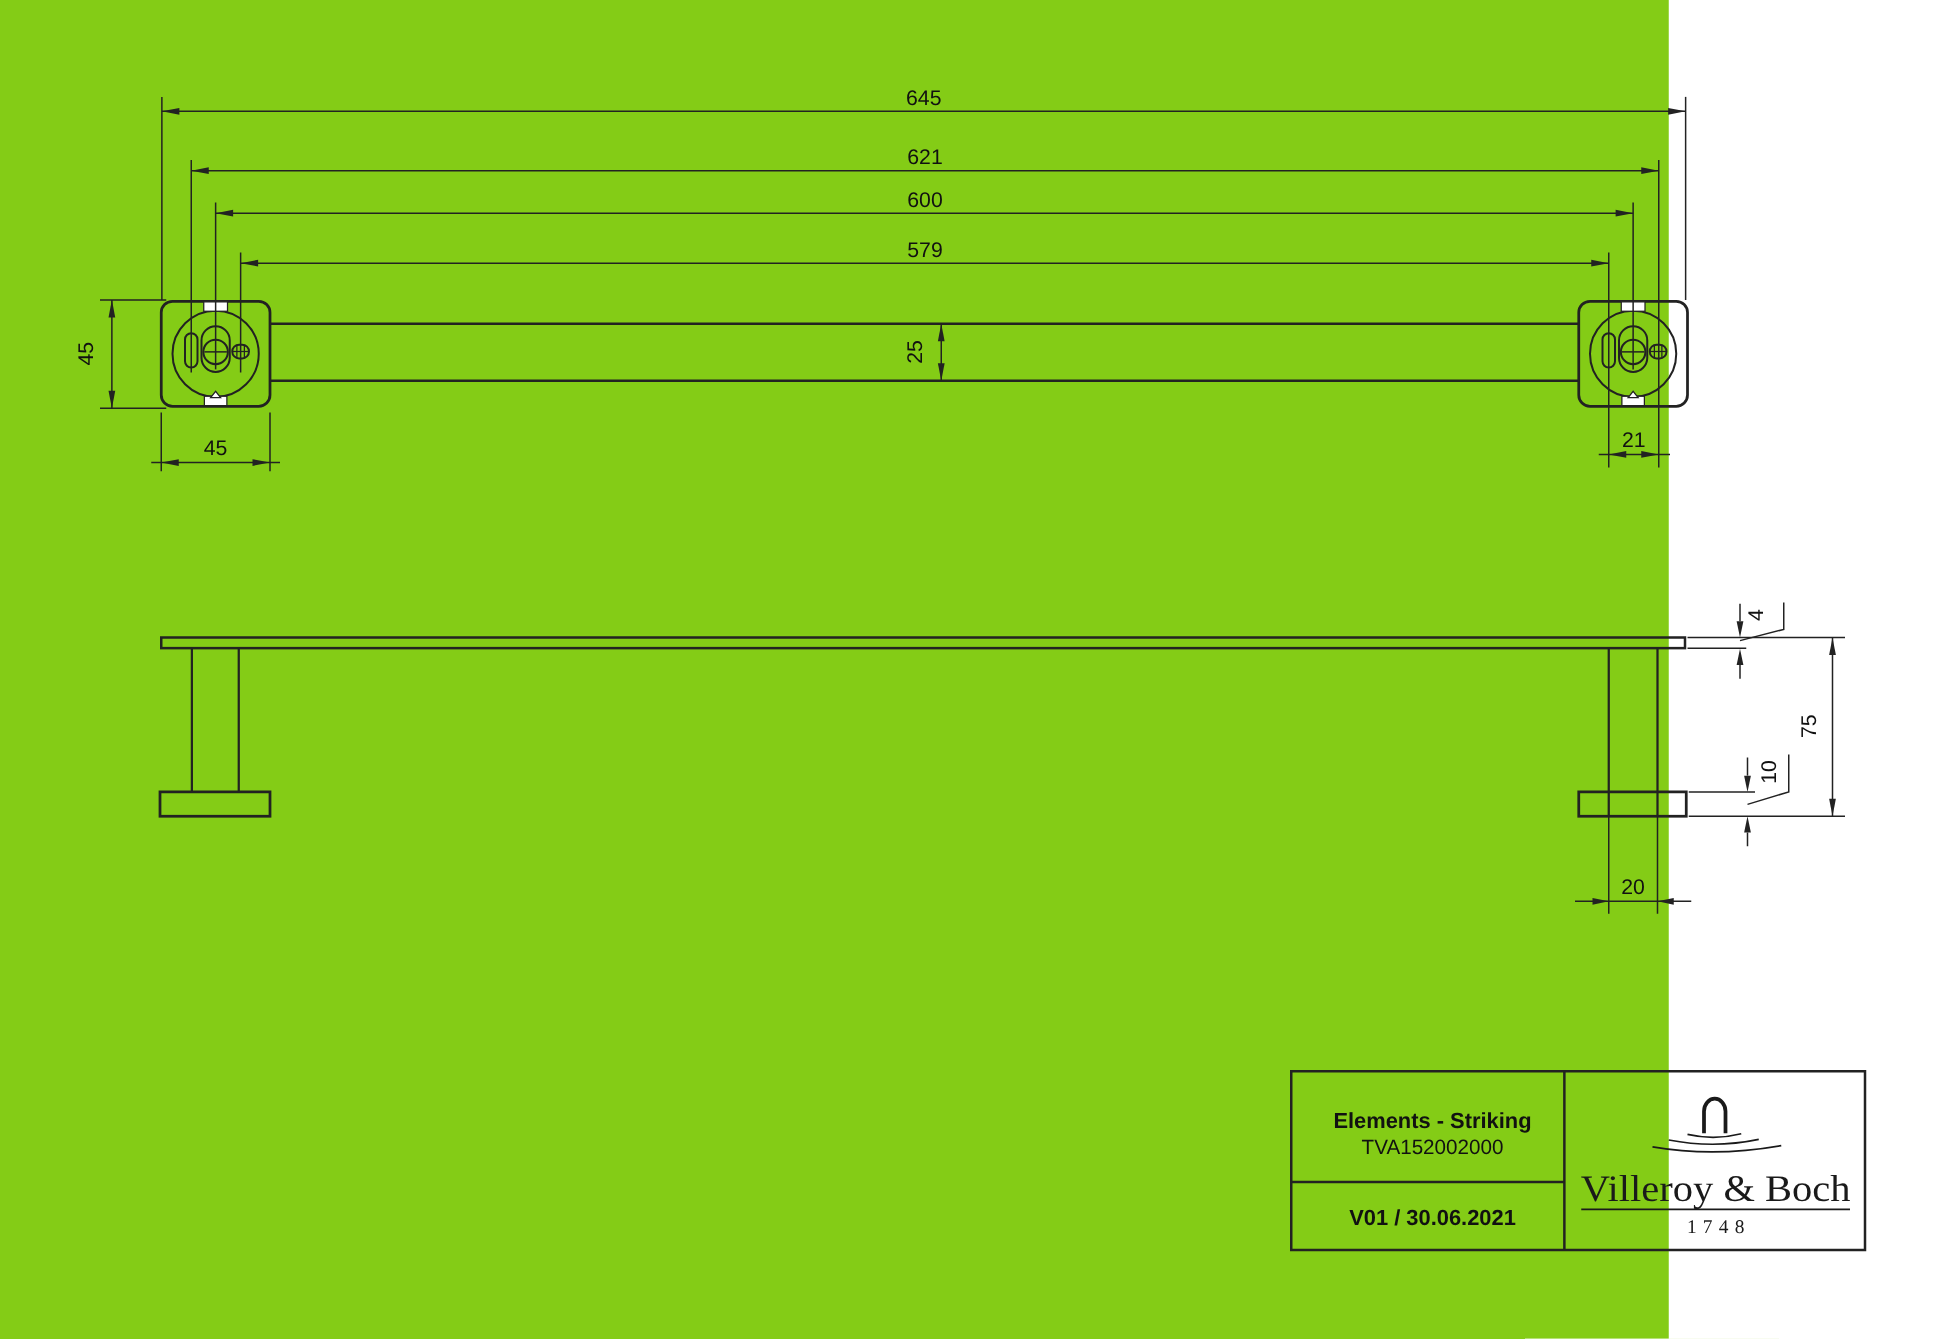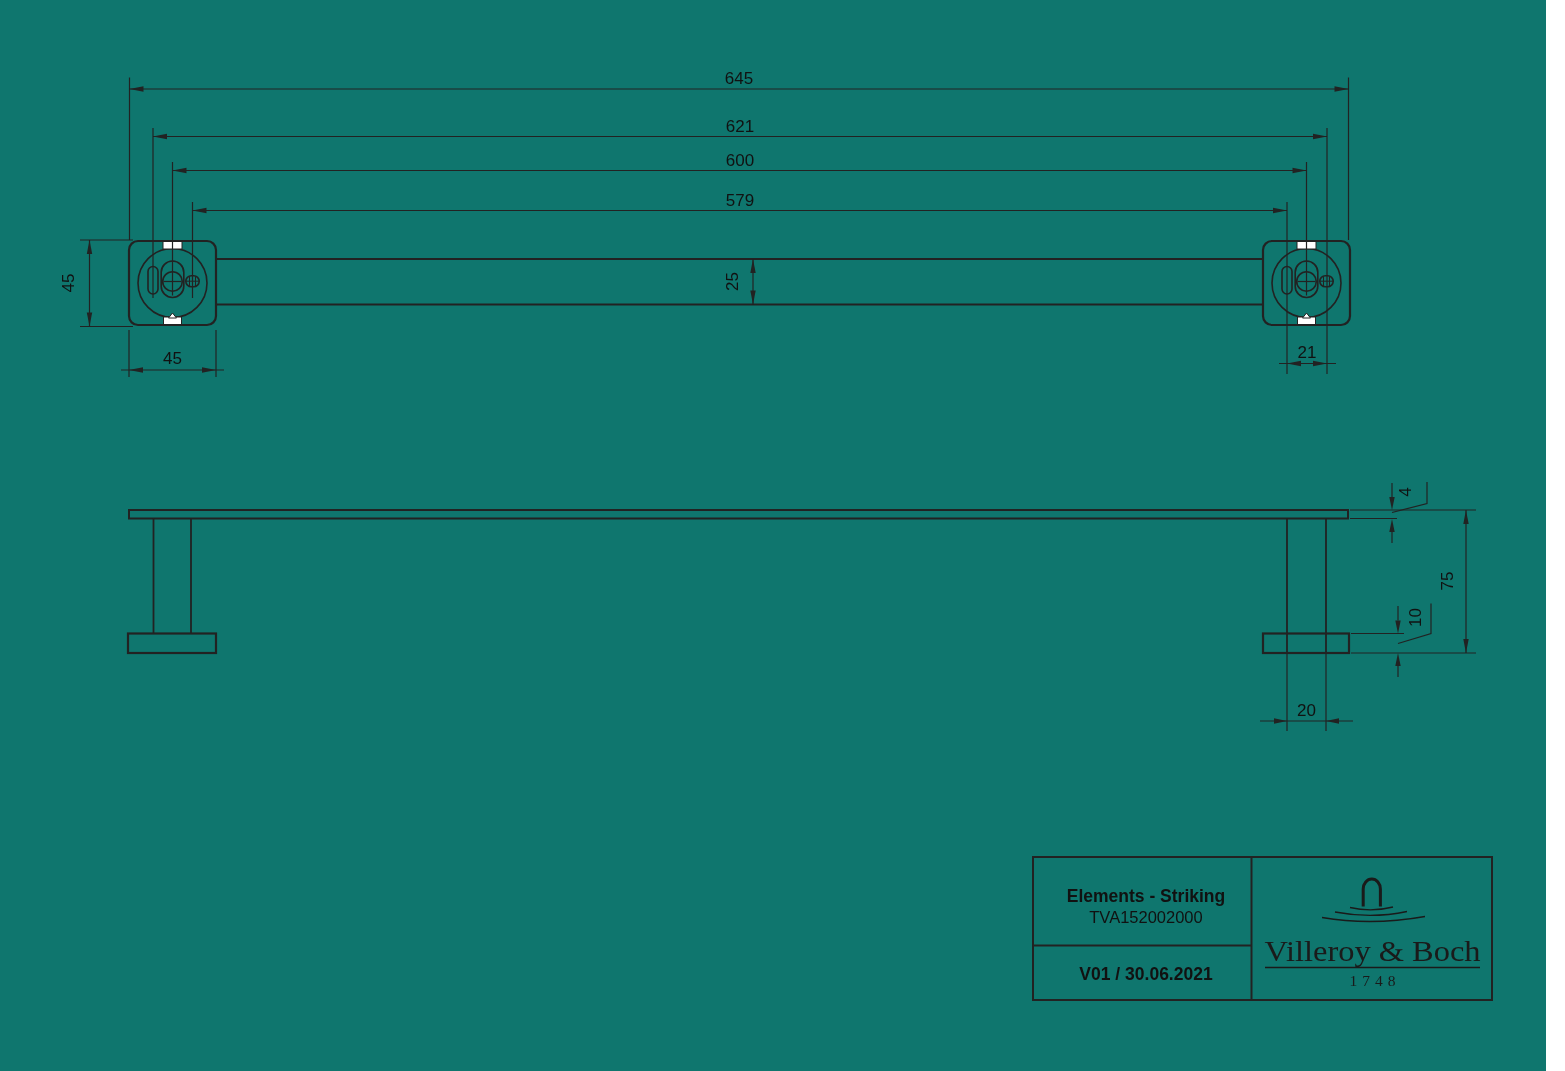--- a/index.html
+++ b/index.html
@@ -1,16 +1,16 @@
 <!DOCTYPE html>
 <html><head>
 <meta charset="utf-8">
 <style>
   html, body { margin: 0; padding: 0; background: #ffffff; }
-  .page { position: relative; width: 1546px; height: 1071px; background: #0f766e; }
+  .page { position: relative; width: 1335px; height: 1071px; background: #84cc16; }
   svg { display: block; }
 
   
   .obj   { stroke: #222; stroke-width: 2;   fill: none; }
   .obj-h { stroke: #222; stroke-width: 2.2; fill: none; }
   .med   { stroke: #222; stroke-width: 1.6; fill: none; }
   .post  { stroke: #222; stroke-width: 1.8; fill: none; }
   .thin  { stroke: #222; stroke-width: 1.2; fill: none; }
   .hair  { stroke: #222; stroke-width: 1;   fill: none; }
   .whitefill { fill: #fff; }

